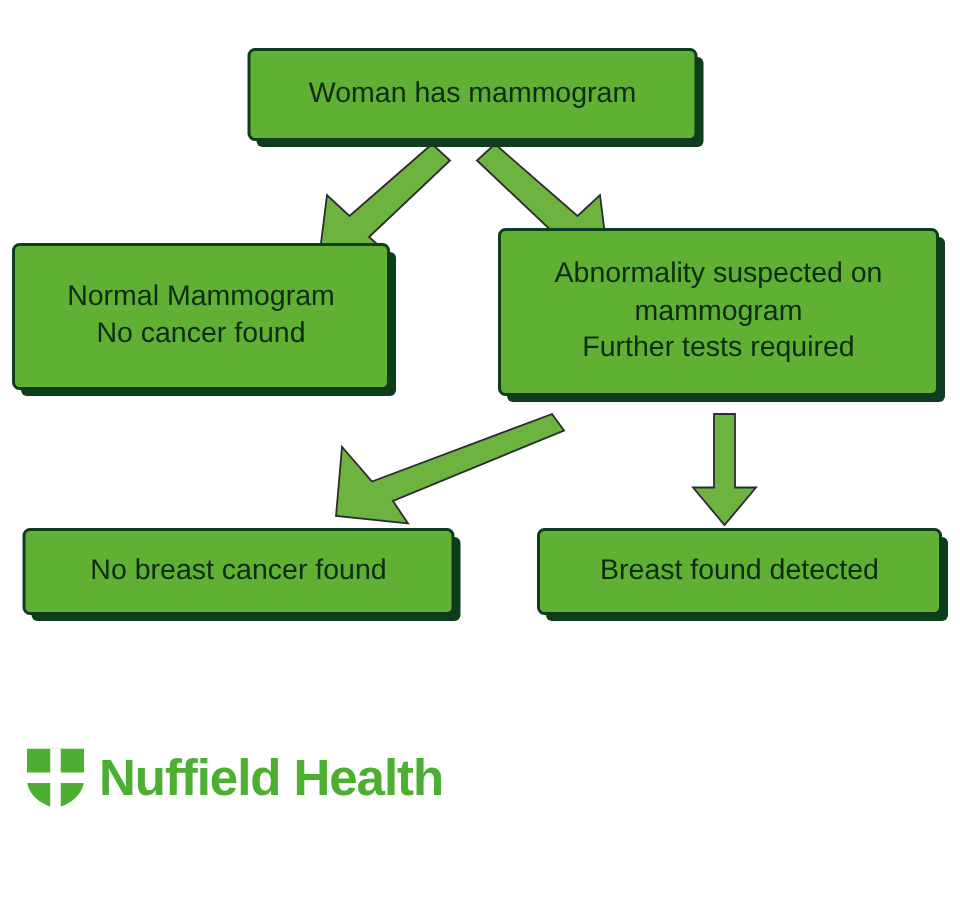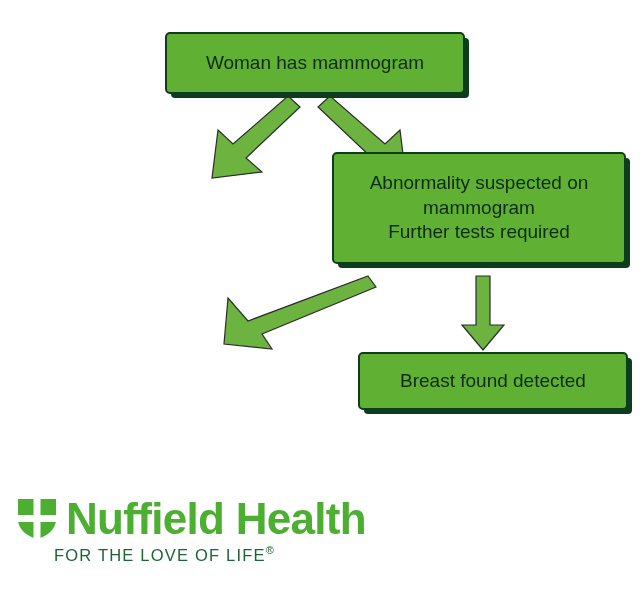--- a/index.html
+++ b/index.html
@@ -84,21 +84,21 @@
   }
   #logo-shield {
     width: 38px;
     height: 40px;
     flex: 0 0 auto;
     margin-right: 10px;
   }
   #logo-wordmark {
     font-family: "Liberation Sans", sans-serif;
     font-weight: bold;
-    font-size: 44px;
+    font-size: 34px;
     letter-spacing: -0.7px;
     color: #4caf32;
     line-height: 40px;
     white-space: nowrap;
   }
   #logo-tagline {
     font-family: "Liberation Sans", sans-serif;
     font-size: 16.5px;
     letter-spacing: 1.2px;
     color: #1e6336;
@@ -132,37 +132,41 @@
 
     <g>
       <polygon class="arrow-shape" points="476,276 490,276 490,325 504,325 483,350 462,325 476,325"></polygon>
     </g>
   </svg>
 
   <div class="node" id="node-top">
     <span class="node-text">Woman has mammogram</span>
   </div>
 
+  <div class="node" id="node-normal">
+    <span class="node-text">Normal Mammogram
+No cancer found</span>
+  </div>
 
   <div class="node" id="node-abnormal">
     <span class="node-text">Abnormality suspected on mammogram
 Further tests required</span>
   </div>
 
+  <div class="node" id="node-nocancer">
+    <span class="node-text">No breast cancer found</span>
+  </div>
 
   <div class="node" id="node-detected">
     <span class="node-text">Breast found detected</span>
   </div>
 </div>
 
 <div id="logo">
   <div id="logo-row">
     <svg id="logo-shield" viewBox="0 0 38 40" xmlns="http://www.w3.org/2000/svg">
       <path d="M0,0 H38 V20 C38,31 29,37 19,40 C9,37 0,31 0,20 Z" fill="#4caf32"></path>
       <rect x="15.5" y="0" width="7" height="40" fill="#ffffff"></rect>
       <rect x="0" y="16" width="38" height="7" fill="#ffffff"></rect>
     </svg>
     <div id="logo-wordmark">Nuffield Health</div>
   </div>
-  <div id="logo-tagline">
-    <span>FOR THE LOVE OF LIFE</span><span class="reg">®</span>
-  </div>
 </div>
 
 </body></html>

